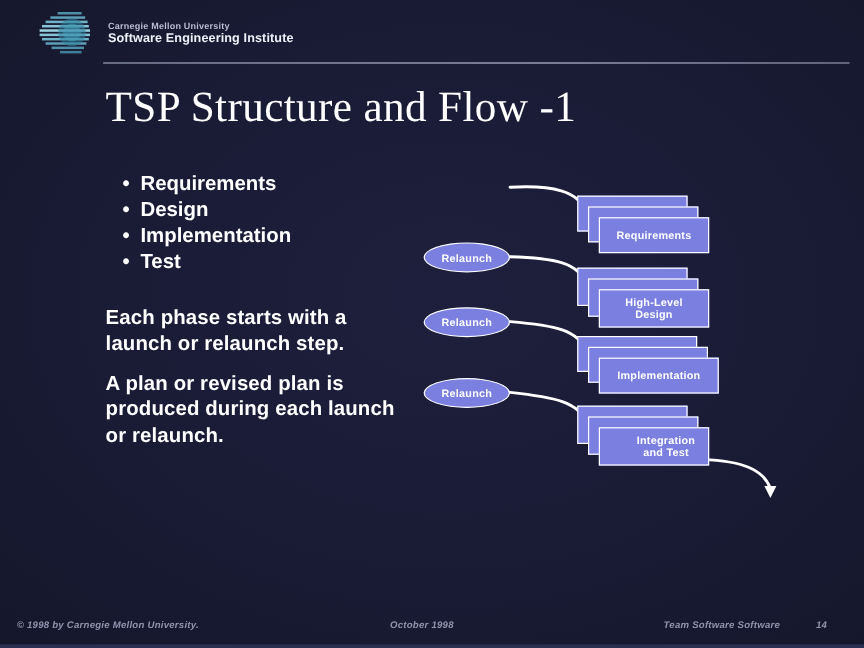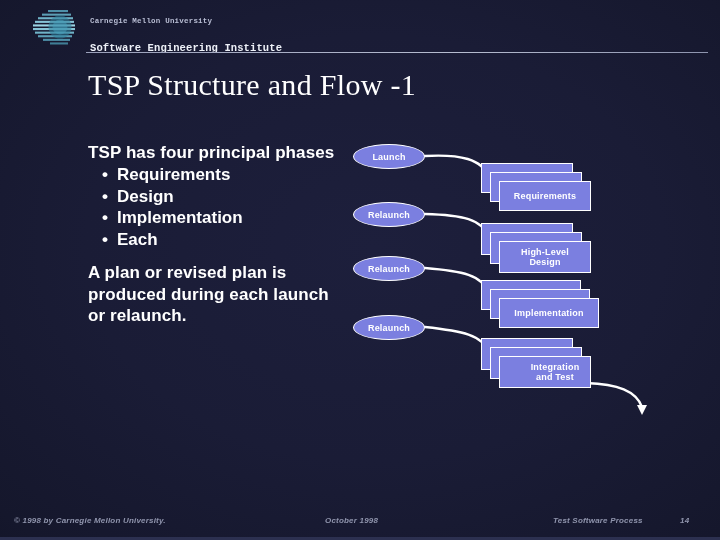--- a/index.html
+++ b/index.html
@@ -16,21 +16,21 @@
     font-family: "Liberation Sans", sans-serif;
     background:
       radial-gradient(ellipse 760px 560px at 52% 46%, #1d1f3c 0%, #1a1c36 38%, #15172c 68%, #0f1122 88%, #0b0d1c 100%);
     color: #ffffff;
   }
 
   
   #header {
     position: absolute;
     left: 0; top: 0;
-    width: 720px; height: 60px; font-family: Liberation Mono, monospace;
+    width: 720px; height: 60px;
   }
   #logo-mark {
     position: absolute;
     left: 32px; top: 8px;
     width: 50px; height: 38px;
   }
   #logo-text {
     position: absolute;
     left: 90px; top: 18px;
     line-height: 1.05;
@@ -41,36 +41,36 @@
     color: #b9bed4;
     letter-spacing: 0.2px;
     display: block;
   }
   #logo-line2 {
     font-size: 10.5px;
     font-weight: bold;
     color: #eef1f8;
     letter-spacing: 0.1px;
     display: block;
-    margin-top: 17px;
+    margin-top: 1px;
   }
   #header-rule {
     position: absolute;
     left: 86px; top: 52px;
     width: 622px; height: 1px;
     background: linear-gradient(to right, #8d93ad 0%, #aab0c6 55%, #7d melted 0%);
     background: linear-gradient(to right, #9aa0ba 0%, #b6bcd0 60%, #8e94ae 100%);
   }
 
   
   #slide-title {
     position: absolute;
     left: 88px; top: 68px;
     font-family: "Liberation Serif", serif;
-    font-size: 30px;
+    font-size: 36px;
     font-weight: normal;
     color: #ffffff;
     letter-spacing: 0.3px;
     white-space: nowrap;
   }
 
   
   #body-col {
     position: absolute;
     left: 88px; top: 142px;
@@ -207,41 +207,41 @@
       <span id="logo-line2">Software Engineering Institute</span>
     </div>
 
     <div id="header-rule"></div>
   </div>
 
   <div id="slide-title">TSP Structure and Flow -1</div>
 
   <div id="body-col">
 
-    <div class="para" id="para-1">TSP has four principal phases</div>
 
     <ul class="bullets">
       <li>
         <span class="bl">•</span>
         <span>Requirements</span>
       </li>
       <li>
         <span class="bl">•</span>
         <span>Design</span>
       </li>
       <li>
         <span class="bl">•</span>
         <span>Implementation</span>
       </li>
       <li>
         <span class="bl">•</span>
-        <span>Each</span>
+        <span>Test</span>
       </li>
     </ul>
 
+    <div class="para" id="para-2">Each phase starts with a launch or relaunch step.</div>
     <div class="para" id="para-3">A plan or revised plan is produced during each launch or relaunch.</div>
   </div>
 
   <div id="diagram">
 
     <svg id="arrows" viewBox="0 0 380 310">
       <g fill="none" stroke="#ffffff" stroke-width="2.4" stroke-linecap="round">
 
         <path d="M85 21 C 120 19, 143 24, 148 42"></path>
 
@@ -255,21 +255,20 @@
       </g>
       <g fill="#ffffff">
         <polygon points="148,50 143,40 153,40"></polygon>
         <polygon points="148,110 143,100 153,100"></polygon>
         <polygon points="148,166 143,156 153,156"></polygon>
         <polygon points="148,225 143,215 153,215"></polygon>
         <polygon points="302,280 297,270 307,270"></polygon>
       </g>
     </svg>
 
-    <div class="oval" style="left:13px;  top:9px;   width:72px; height:25px;">Launch</div>
     <div class="oval" style="left:13px;  top:67px;  width:72px; height:25px;">Relaunch</div>
     <div class="oval" style="left:13px;  top:121px; width:72px; height:25px;">Relaunch</div>
     <div class="oval" style="left:13px;  top:180px; width:72px; height:25px;">Relaunch</div>
 
     <div class="stack" style="left:141px; top:28px; width:112px; height:58px;">
       <div class="lay l1" style="width:92px; height:30px;"></div>
       <div class="lay l2" style="width:92px; height:30px;"></div>
       <div class="lay l3" style="width:92px; height:30px;">Requirements</div>
     </div>
 
@@ -299,18 +298,18 @@
           <span>and Test</span>
         </span>
       </div>
     </div>
 
   </div>
 
   <div id="footer">
     <span id="footer-left">© 1998 by Carnegie Mellon University.</span>
     <span id="footer-mid">October 1998</span>
-    <span id="footer-right">Test Software Process</span>
+    <span id="footer-right">Team Software Software</span>
     <span id="footer-page">14</span>
   </div>
   <div id="bottom-rule"></div>
 
 </div>
 
 </body></html>

